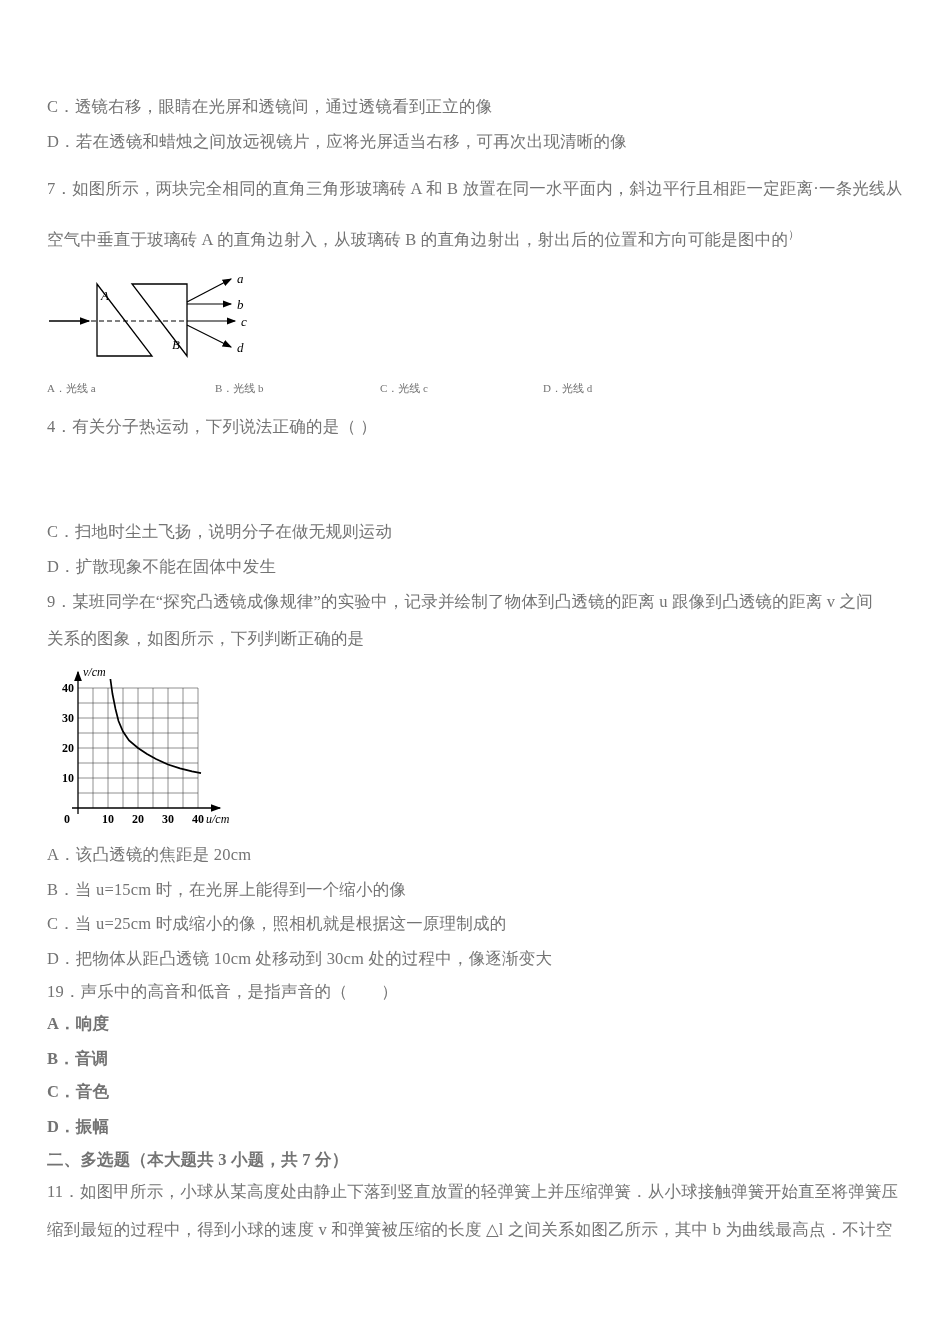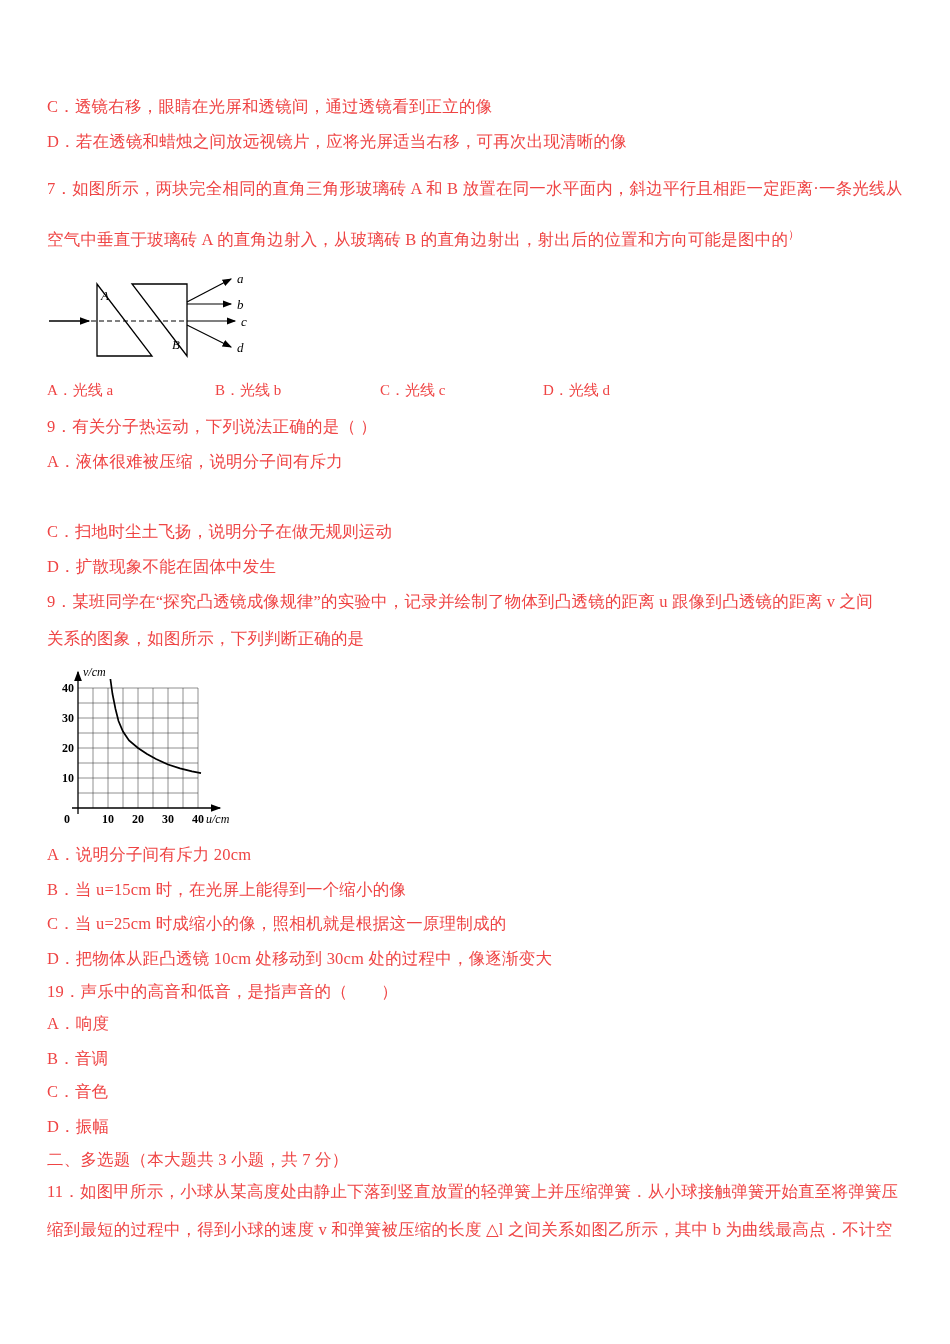--- a/index.html
+++ b/index.html
@@ -1,31 +1,31 @@
 <!DOCTYPE html>
 <html><head>
 <meta charset="utf-8">
 <style>
   html,body{margin:0;padding:0;background:#ffffff;}
   .page{
     position:relative;
     width:950px;height:1344px;
     background:#ffffff;
-    color:#ef4444;
+    color:#737373;
     font-family:"Liberation Serif","DejaVu Serif",serif;
     overflow:hidden;
   }
   .ln{
     position:absolute;left:47px;
     white-space:nowrap;
     font-size:16.5px;line-height:22px;
     letter-spacing:0.2px;
   }
-  .bold{font-weight:normal;}
-  .opt7{position:absolute;top:381px;font-size:15px;white-space:nowrap;}
+  .bold{font-weight:bold;}
+  .opt7{position:absolute;top:381px;font-size:11px;white-space:nowrap;}
   sup{font-size:11px;vertical-align:super;}
   .fig{position:absolute;}
   svg text{font-family:"Liberation Serif","DejaVu Serif",serif;}
   .tick{font-size:12px;font-weight:bold;}
   .axlabel{font-size:12px;font-style:italic;}
   .figlabel{font-size:13px;font-style:italic;}
 </style>
 </head>
 <body>
 
@@ -64,22 +64,21 @@
       <text x="194" y="54" class="figlabel">c</text>
       <text x="190" y="80" class="figlabel">d</text>
     </svg>
   </div>
 
   <span class="opt7" style="left:47px">A．光线 a</span>
   <span class="opt7" style="left:215px">B．光线 b</span>
   <span class="opt7" style="left:380px">C．光线 c</span>
   <span class="opt7" style="left:543px">D．光线 d</span>
 
-  <div class="ln" style="top:416px">9．有关分子热运动，下列说法正确的是（ ）</div>
-  <div class="ln" style="top:451px">A．液体很难被压缩，说明分子间有斥力</div>
+  <div class="ln" style="top:416px">4．有关分子热运动，下列说法正确的是（ ）</div>
   <div class="ln" style="top:521px">C．扫地时尘土飞扬，说明分子在做无规则运动</div>
   <div class="ln" style="top:556px">D．扩散现象不能在固体中发生</div>
 
   <div class="ln" style="top:591px">9．某班同学在“探究凸透镜成像规律”的实验中，记录并绘制了物体到凸透镜的距离 u 跟像到凸透镜的距离 v 之间</div>
   <div class="ln" style="top:628px">关系的图象，如图所示，下列判断正确的是</div>
 
   <div class="fig" style="left:50px;top:656px">
     <svg width="200" height="178" viewBox="0 0 200 178">
       <defs>
         <marker id="arrow2" markerWidth="9" markerHeight="7" refX="7" refY="3" orient="auto">
@@ -119,21 +118,21 @@
       <text x="58" y="167" text-anchor="middle" class="tick">10</text>
       <text x="88" y="167" text-anchor="middle" class="tick">20</text>
       <text x="118" y="167" text-anchor="middle" class="tick">30</text>
       <text x="148" y="167" text-anchor="middle" class="tick">40</text>
 
       <text x="33" y="20" class="axlabel">v/cm</text>
       <text x="156" y="167" class="axlabel">u/cm</text>
     </svg>
   </div>
 
-  <div class="ln" style="top:844px">A．说明分子间有斥力 20cm</div>
+  <div class="ln" style="top:844px">A．该凸透镜的焦距是 20cm</div>
   <div class="ln" style="top:879px">B．当 u=15cm 时，在光屏上能得到一个缩小的像</div>
   <div class="ln" style="top:913px">C．当 u=25cm 时成缩小的像，照相机就是根据这一原理制成的</div>
   <div class="ln" style="top:948px">D．把物体从距凸透镜 10cm 处移动到 30cm 处的过程中，像逐渐变大</div>
 
   <div class="ln" style="top:981px">19．声乐中的高音和低音，是指声音的（　　）</div>
   <div class="ln bold" style="top:1013px">A．响度</div>
   <div class="ln bold" style="top:1048px">B．音调</div>
   <div class="ln bold" style="top:1081px">C．音色</div>
   <div class="ln bold" style="top:1116px">D．振幅</div>
 

